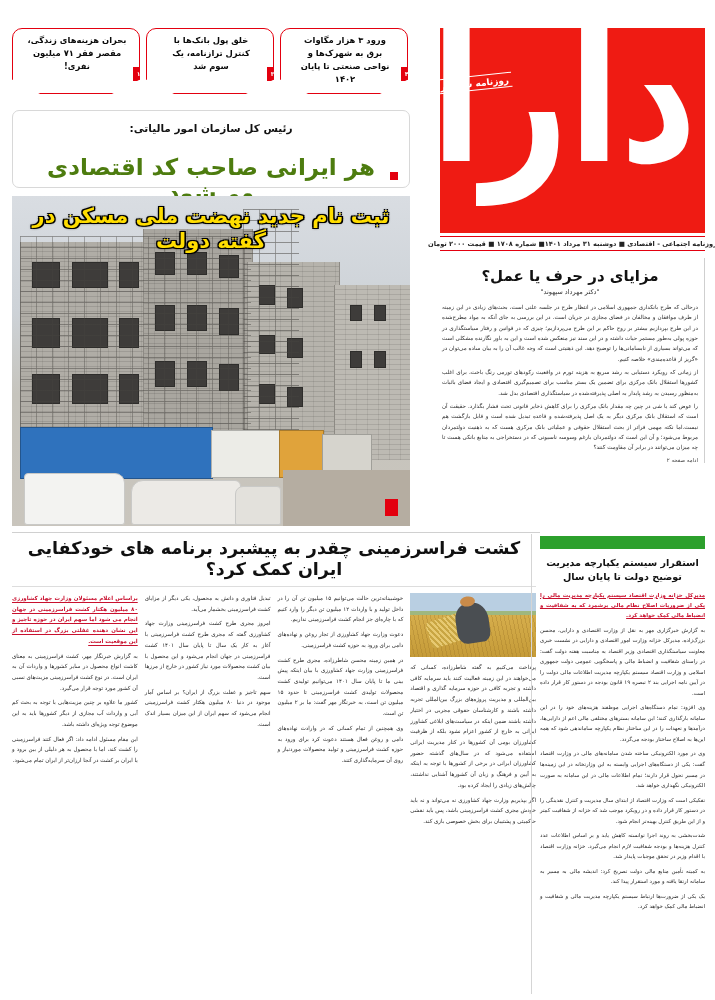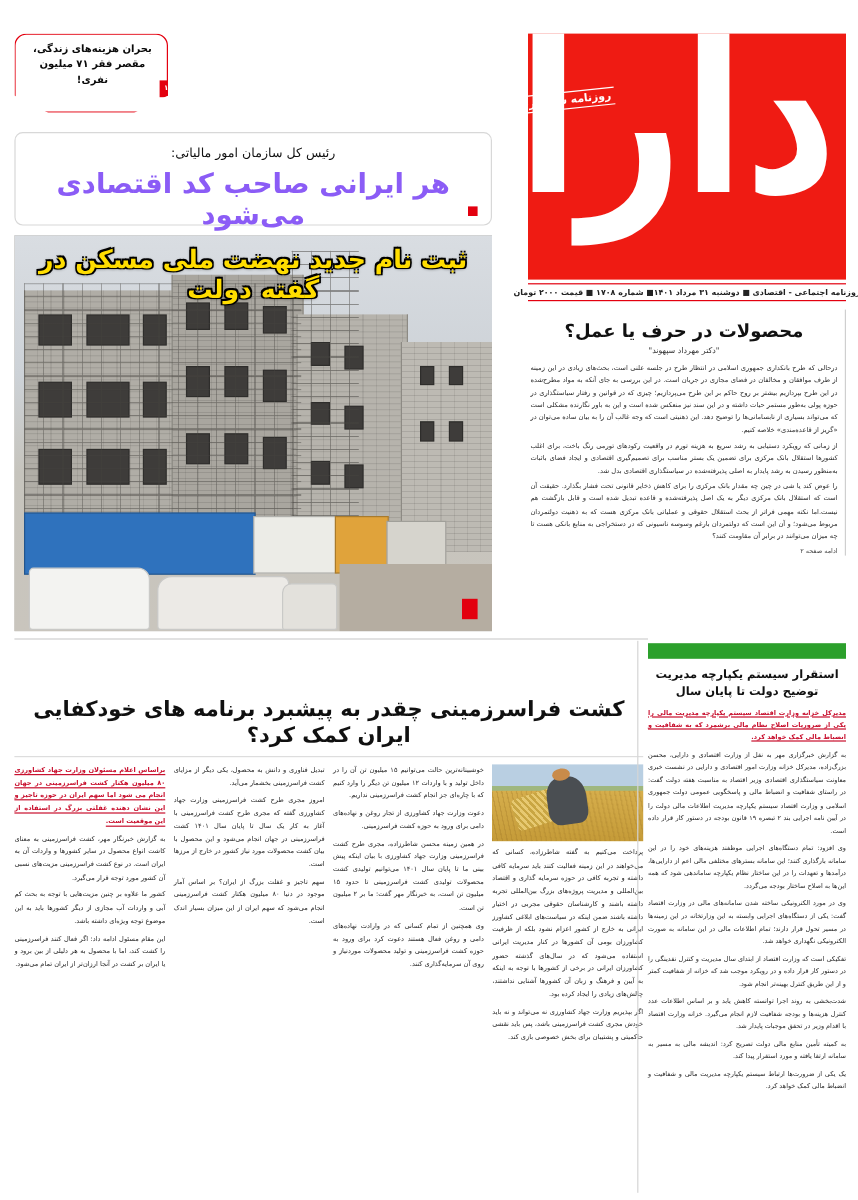--- a/index.html
+++ b/index.html
@@ -145,28 +145,28 @@
     height: 78px;
     border: 1px solid #d8d8d8;
     border-radius: 7px;
     background: #fff;
     box-sizing: border-box;
     text-align: center;
     padding-top: 11px;
   }
   .lead-kicker {
     font-size: 10.5px;
-    font-weight: 400;
+    font-weight: 700;
     color: #111;
-    margin-bottom: 7px;
+    margin-bottom: 20px;
   }
   .lead-headline {
     font-size: 23px;
     font-weight: 700;
-    color: #8b5cf6;
+    color: #4d7c0f;
     line-height: 1.15;
     letter-spacing: -0.3px;
   }
   .lead-marker {
     position: absolute;
     bottom: 7px;
     right: 11px;
     width: 8px;
     height: 8px;
     background: #e3000f;
@@ -332,21 +332,20 @@
   }
   .story-left-headline {
     font-size: 17.5px;
     font-weight: 700;
     text-align: center;
     color: #101010;
     line-height: 1.2;
     letter-spacing: -0.3px;
     padding-bottom: 6px;
     border-bottom: 1px solid #ddd;
-    margin-top: 44px;
   }
   .cols4 {
     display: flex;
     flex-direction: row;
     gap: 7px;
     margin-top: 6px;
   }
   .col {
     flex: 1 1 0;
     min-width: 0;
@@ -452,20 +451,28 @@
 </style>
 </head>
 <body>
 
 <div class="page">
 
   <div class="teaser-strip">
     <div class="teaser">
       <div class="teaser-text">بحران هزینه‌های زندگی، مقصر فقر ۷۱ میلیون نفری!</div>
       <div class="teaser-num">۱</div>
+    </div>
+    <div class="teaser">
+      <div class="teaser-text">خلق پول بانک‌ها با کنترل ترازنامه، یک سوم شد</div>
+      <div class="teaser-num">۳</div>
+    </div>
+    <div class="teaser">
+      <div class="teaser-text">ورود ۳ هزار مگاوات برق به شهرک‌ها و نواحی صنعتی تا پایان ۱۴۰۲</div>
+      <div class="teaser-num">۴</div>
     </div>
   </div>
 
   <div class="masthead">
     <div class="masthead-title">دارایی</div>
     <div class="masthead-sub">روزنامه سراسری</div>
   </div>
 
   <div class="date-bar">
     <div class="date-bar-text">روزنامه اجتماعی - اقتصادی ■ دوشنبه ۳۱ مرداد ۱۴۰۱■ شماره ۱۷۰۸ ■ قیمت ۲۰۰۰ تومان</div>
@@ -529,21 +536,21 @@
     <div class="car" style="left:3%;top:84%;width:25%;height:15%;border-radius:4px 10px 3px 3px;"></div>
     <div class="car" style="left:30%;top:86%;width:27%;height:13%;border-radius:12px 6px 3px 3px;background:#eceae6;"></div>
     <div class="car" style="left:56%;top:88%;width:11%;height:11%;border-radius:8px 4px 2px 2px;background:#e3e1dc;"></div>
 
     <div class="photo-overlay-title">ثبت نام جدید نهضت ملی مسکن در گفته دولت</div>
     <div class="photo-marker"></div>
   </div>
 
   <div class="editorial">
     <div class="editorial-body">
-      <div class="editorial-title">محصولات در حرف یا عمل؟</div>
+      <div class="editorial-title">مزایای در حرف یا عمل؟</div>
       <div class="editorial-author">"دکتر مهرداد سپهوند"</div>
       <p class="editorial-p">درحالی که طرح بانکداری جمهوری اسلامی در انتظار طرح در جلسه علنی است، بحث‌های زیادی در این زمینه از طرف موافقان و مخالفان در فضای مجازی در جریان است. در این بررسی به جای آنکه به مواد مطرح‌شده در این طرح بپردازیم بیشتر بر روح حاکم بر این طرح می‌پردازیم؛ چیزی که در قوانین و رفتار سیاستگذاری در حوزه پولی به‌طور مستمر حیات داشته و در این سند نیز منعکس شده است و این به باور نگارنده مشکلی است که می‌تواند بسیاری از نابسامانی‌ها را توضیح دهد. این ذهنیتی است که وجه غالب آن را به بیان ساده می‌توان در «گریز از قاعده‌مندی» خلاصه کنیم.</p>
       <p class="editorial-p">از زمانی که رویکرد دستیابی به رشد سریع به هزینه تورم در واقعیت رکودهای تورمی رنگ باخت، برای اغلب کشورها استقلال بانک مرکزی برای تضمین یک بستر مناسب برای تصمیم‌گیری اقتصادی و ایجاد فضای باثبات به‌منظور رسیدن به رشد پایدار به اصلی پذیرفته‌شده در سیاستگذاری اقتصادی بدل شد.</p>
       <p class="editorial-p">را عوض کند یا شی در چین چه مقدار بانک مرکزی را برای کاهش ذخایر قانونی تحت فشار بگذارد. حقیقت آن است که استقلال بانک مرکزی دیگر به یک اصل پذیرفته‌شده و قاعده تبدیل شده است و قابل بازگشت هم نیست.اما نکته مهمی فراتر از بحث استقلال حقوقی و عملیاتی بانک مرکزی هست که به ذهنیت دولتمردان مربوط می‌شود؛ و آن این است که دولتمردان بارغم وسوسه ناسیونی که در دستخراجی به منابع بانکی هست تا چه میزان می‌توانند در برابر آن مقاومت کنند؟</p>
       <div class="cont-note">ادامه صفحه ۲</div>
     </div>
   </div>
 
   <div class="lower">
     <div class="hr-red"></div>

